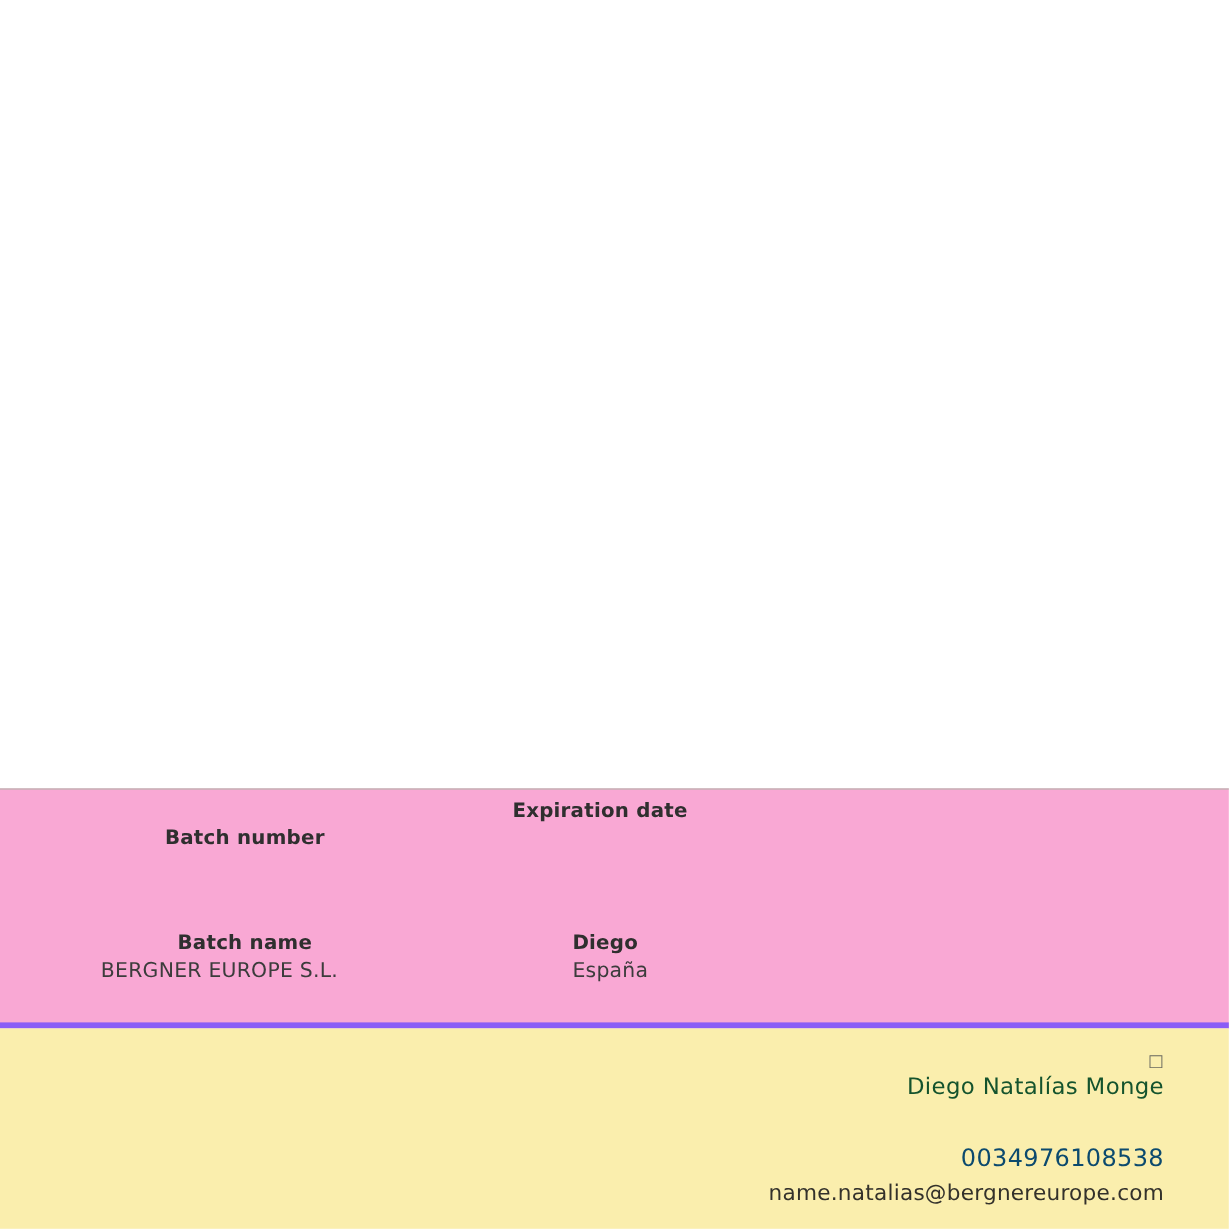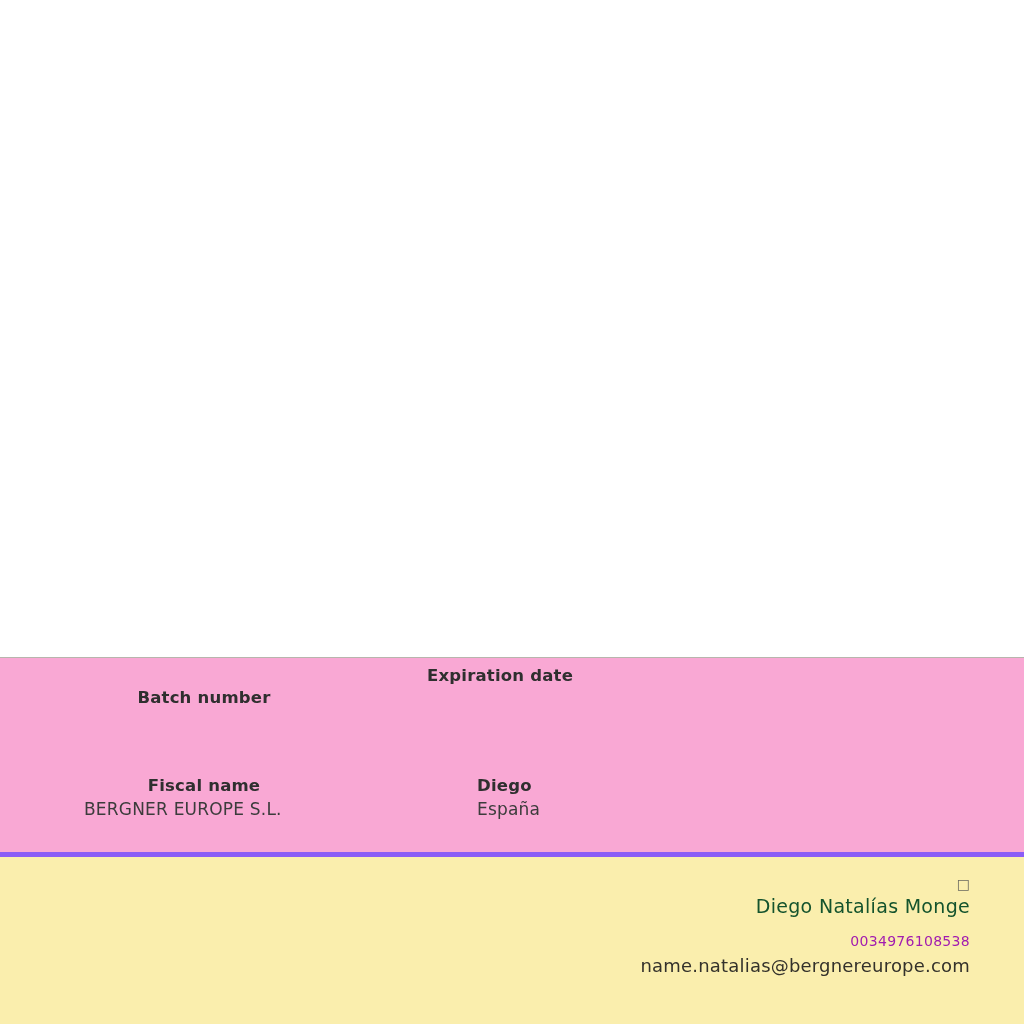--- a/index.html
+++ b/index.html
@@ -99,25 +99,25 @@
   }
 
   .contact-name {
     font-size: 19px;
     color: #14532d;
     letter-spacing: 0.3px;
     line-height: 1.45;
   }
 
   .contact-phone {
-    font-size: 14px;
-    color: #a21caf;
+    font-size: 20px;
+    color: #0c4a6e;
     letter-spacing: 0.3px;
     line-height: 1.45;
-    margin-top: 10px;
+    margin-top: 30px;
   }
 
   .contact-email {
     font-size: 18px;
     color: #33312b;
     letter-spacing: 0.2px;
     line-height: 1.45;
     margin-top: 2px;
   }
 </style>
@@ -134,21 +134,21 @@
       <div class="field-label">Batch number</div>
       <div class="field-value"></div>
     </div>
 
     <div class="field f-expiration">
       <div class="field-label">Expiration date</div>
       <div class="field-value"></div>
     </div>
 
     <div class="field f-fiscal">
-      <div class="field-label">Fiscal name</div>
+      <div class="field-label">Batch name</div>
       <div class="field-value">BERGNER EUROPE S.L.</div>
     </div>
 
     <div class="field f-origin">
       <div class="field-label">Diego</div>
       <div class="field-value">España</div>
     </div>
 
   </div>
 

